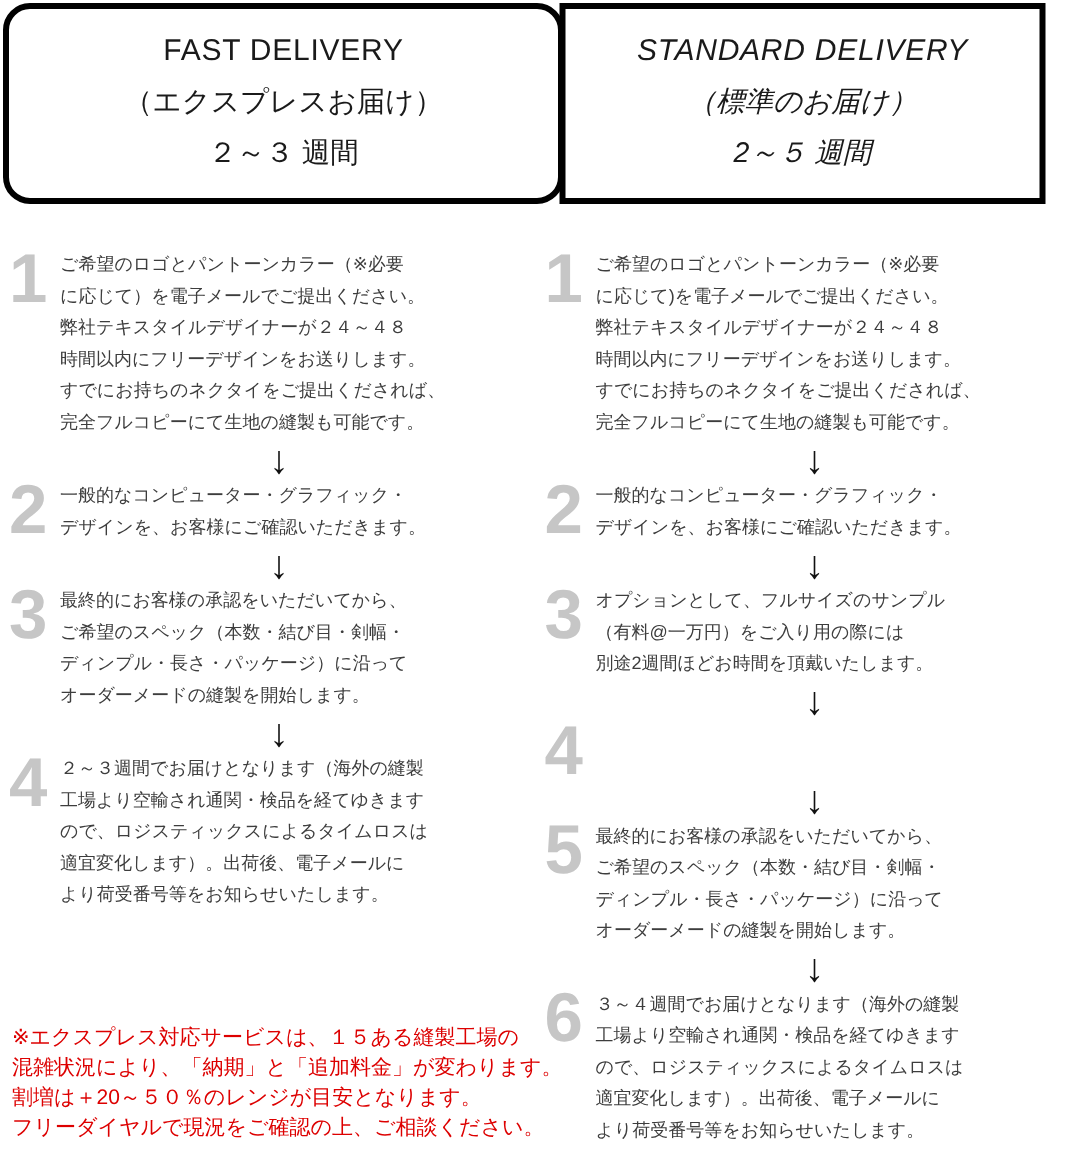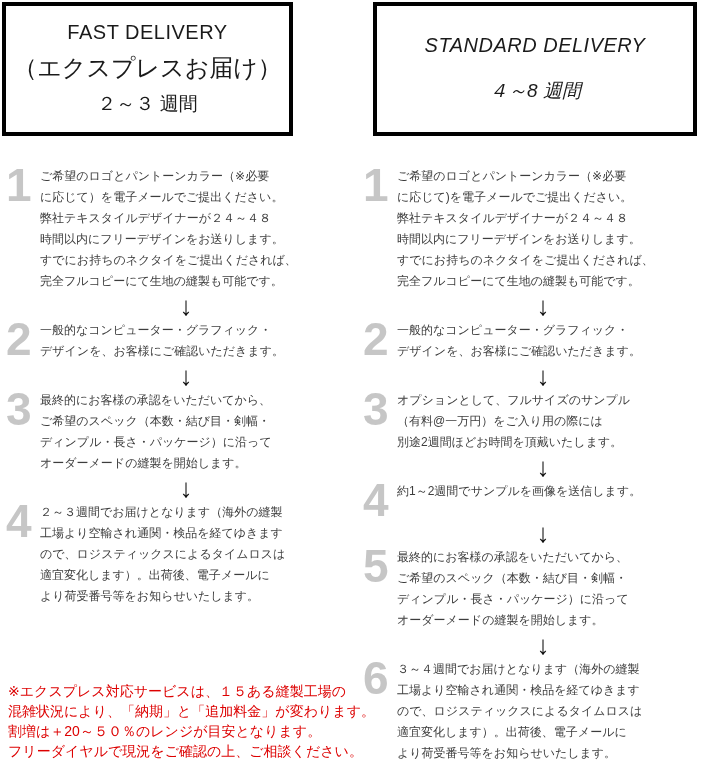--- a/index.html
+++ b/index.html
@@ -27,24 +27,24 @@
     height:134px;
     margin-top:2px;
     display:flex;
     flex-direction:column;
     justify-content:space-evenly;
     align-items:center;
     text-align:center;
     padding:8px 4px;
     color:var(--heading-color);
   }
-  .col-left .header-box{margin-left:2px;width:291px;}
+  .col-left .header-box{margin-left:2px;width:374px;border-radius:18px;}
   .col-right .header-box{margin-left:16px;width:324px;font-style:italic;}
   .hb-title{font-size:20px;letter-spacing:0.5px;white-space:pre;}
-  .hb-sub{font-size:24px;white-space:pre;}
+  .hb-sub{font-size:19px;white-space:pre;}
   .hb-dur{font-size:19px;white-space:pre;text-align:right;}
 
   .steps{margin-top:30px;}
   .step{
     display:flex;
     align-items:flex-start;
     padding-left:6px;
   }
   .step-num{
     flex:0 0 34px;
@@ -136,21 +136,22 @@
       </div>
     <div class="note">※エクスプレス対応サービスは、１５ある縫製工場の
 混雑状況により、「納期」と「追加料金」が変わります。
 割増は＋20～５０％のレンジが目安となります。
 フリーダイヤルで現況をご確認の上、ご相談ください。</div>
   </section>
 
   <section class="column col-right">
     <div class="header-box">
       <div class="hb-title">STANDARD DELIVERY</div>
-      <div class="hb-dur">４～8 週間</div>
+      <div class="hb-sub">（標準のお届け）</div>
+      <div class="hb-dur">2～５ 週間</div>
     </div>
     <div class="steps">
         <div class="step">
           <div class="step-num">1</div>
           <div class="step-text">ご希望のロゴとパントーンカラー（※必要
 に応じて)を電子メールでご提出ください。
 弊社テキスタイルデザイナーが２４～４８
 時間以内にフリーデザインをお送りします。
 すでにお持ちのネクタイをご提出くだされば、
 完全フルコピーにて生地の縫製も可能です。</div>
@@ -170,21 +171,20 @@
           <div class="step-num">3</div>
           <div class="step-text">オプションとして、フルサイズのサンプル
 （有料@一万円）をご入り用の際には
 別途2週間ほどお時間を頂戴いたします。</div>
         </div>
         <div class="arrow-row">
           <span class="arrow">↓</span>
         </div>
         <div class="step">
           <div class="step-num">4</div>
-          <div class="step-text">約1～2週間でサンプルを画像を送信します。</div>
         </div>
         <div class="arrow-row">
           <span class="arrow">↓</span>
         </div>
         <div class="step">
           <div class="step-num">5</div>
           <div class="step-text">最終的にお客様の承認をいただいてから、
 ご希望のスペック（本数・結び目・剣幅・
 ディンプル・長さ・パッケージ）に沿って
 オーダーメードの縫製を開始します。</div>

